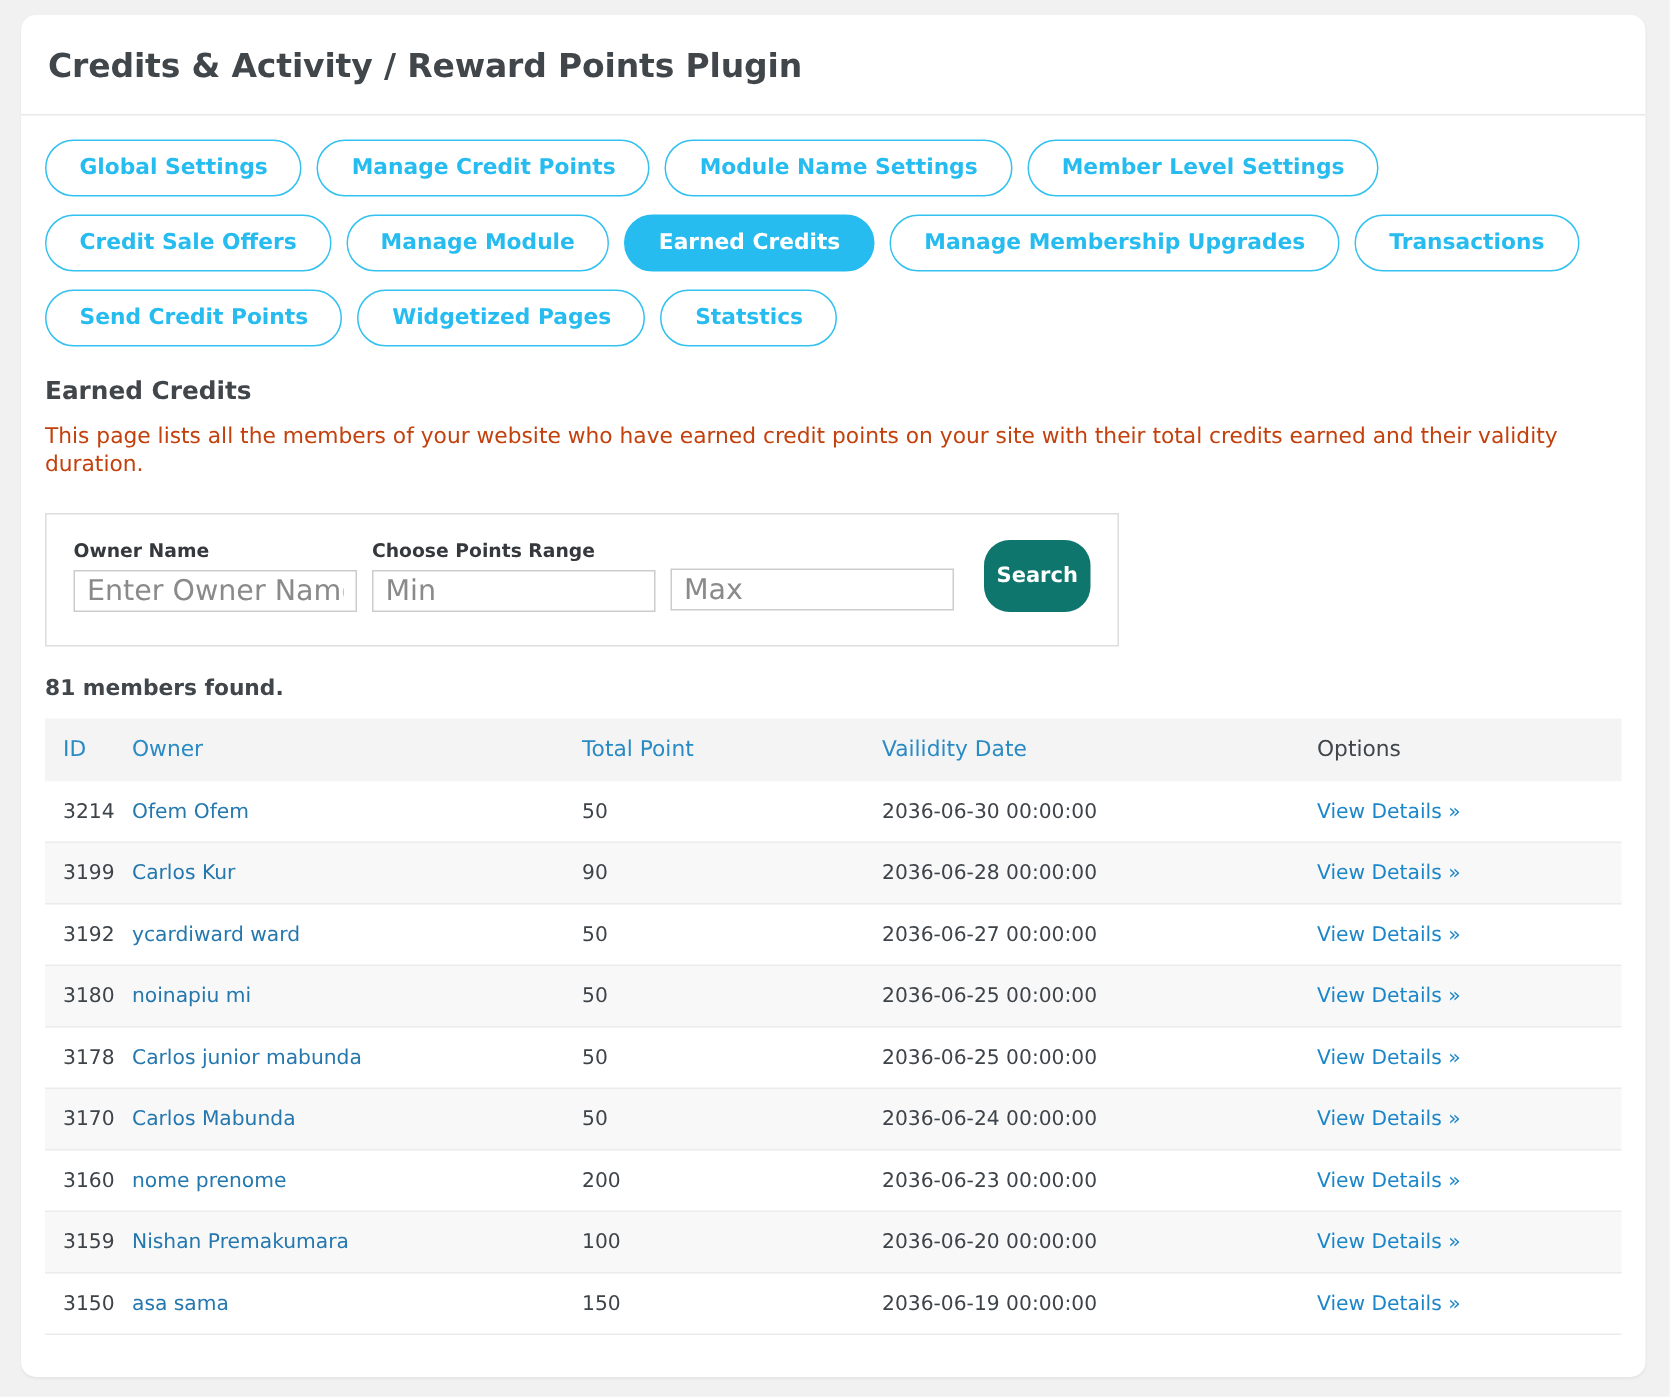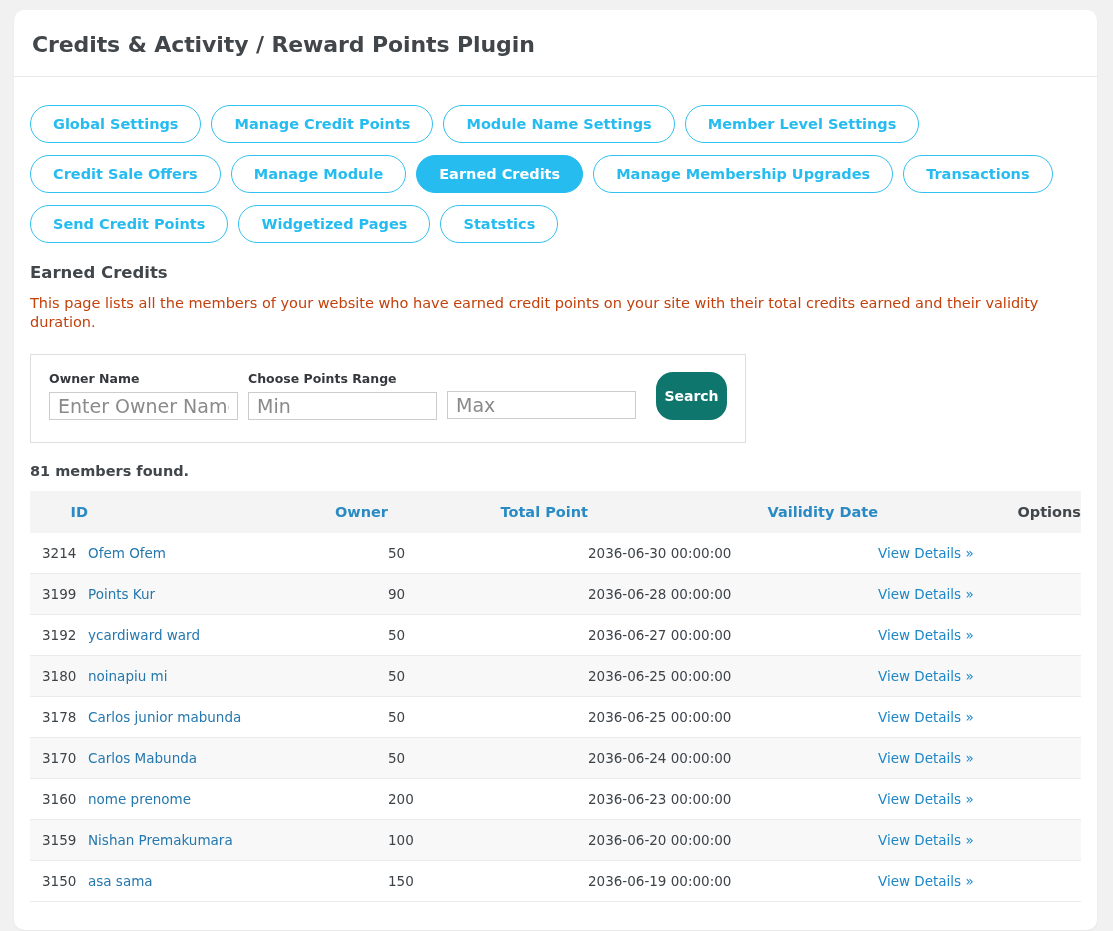--- a/index.html
+++ b/index.html
@@ -23,21 +23,21 @@
     border-radius: 10px;
     box-shadow: 0 1px 2px rgba(0,0,0,0.05);
     padding: 0 0 28px 0;
     overflow: hidden;
   }
 
   
   .page-header {
     padding: 22px 18px 18px 18px;
     border-bottom: 1px solid #e8e8e8;
-    margin: 0 0 16px 0;
+    margin: 0 0 4px 0;
   }
   .page-title {
     font-size: 22px;
     font-weight: bold;
     color: #41464b;
     letter-spacing: -0.1px;
     line-height: 1.2;
   }
 
   
@@ -147,22 +147,22 @@
     margin: 0 0 12px 0;
   }
 
   table.data-table {
     width: 1051px;
     border-collapse: collapse;
     font-size: 13.5px;
   }
   table.data-table thead th {
     background: #f4f4f4;
-    text-align: right;
-    font-weight: bold;
+    text-align: left;
+    font-weight: normal;
     font-size: 14.5px;
     color: #2a8bc4;
     padding: 13px 0 13px 0;
     border: none;
   }
   table.data-table thead th.opt-head { color: #41464b; }
   table.data-table tbody td {
     padding: 12px 0 12px 0;
     border-bottom: 1px solid #ebebeb;
     color: #3d4348;
@@ -258,21 +258,21 @@
       <tbody>
         <tr>
           <td class="col-id">3214</td>
           <td class="col-owner"><a class="owner-link">Ofem Ofem</a></td>
           <td class="col-point">50</td>
           <td class="col-date">2036-06-30 00:00:00</td>
           <td class="col-opts"><a class="details-link">View Details »</a></td>
         </tr>
         <tr>
           <td class="col-id">3199</td>
-          <td class="col-owner"><a class="owner-link">Points Kur</a></td>
+          <td class="col-owner"><a class="owner-link">Carlos Kur</a></td>
           <td class="col-point">90</td>
           <td class="col-date">2036-06-28 00:00:00</td>
           <td class="col-opts"><a class="details-link">View Details »</a></td>
         </tr>
         <tr>
           <td class="col-id">3192</td>
           <td class="col-owner"><a class="owner-link">ycardiward ward</a></td>
           <td class="col-point">50</td>
           <td class="col-date">2036-06-27 00:00:00</td>
           <td class="col-opts"><a class="details-link">View Details »</a></td>

